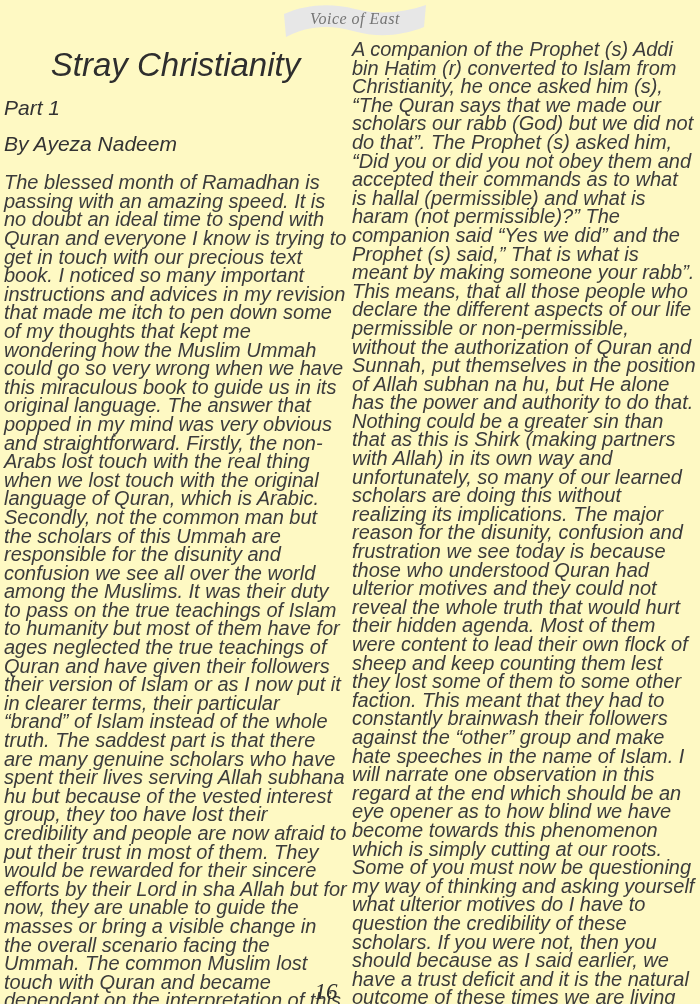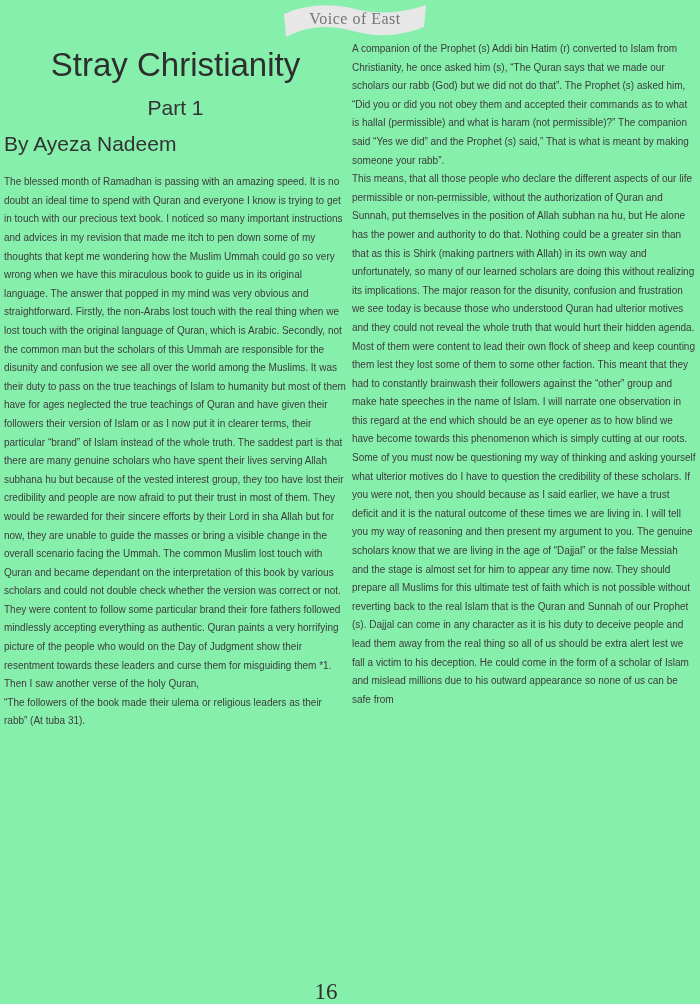--- a/index.html
+++ b/index.html
@@ -1,22 +1,23 @@
 <!DOCTYPE html>
 <html><head>
 <meta charset="utf-8">
 <style>
   html,body { margin:0; padding:0; }
   body { background:#ffffff; font-family:"Liberation Sans", sans-serif; }
 
   .page {
     position:relative;
     width:700px; height:1004px;
-    background:#86efac;
+    background:#fef9c3;
     overflow:hidden;
+    font-style:italic;
   }
 
   
   .ribbon { position:absolute; left:281px; top:1px; width:148px; height:40px; }
   .ribbon svg { position:absolute; left:0; top:0; }
   .ribbon-text {
     position:absolute; left:0; top:9px; width:100%;
     text-align:center;
     font-family:"Liberation Serif", serif;
     font-size:16px; color:#757575; letter-spacing:0.5px;
@@ -28,31 +29,31 @@
   .col-right { left:352px; top:40px; width:344px; }
 
   .article-title {
     margin:4px 0 12px 0;
     font-size:33px; font-weight:400; color:#2e2e2e;
     text-align:center; line-height:1.15;
   }
   .article-part {
     margin:0 0 12px 0;
     font-size:21px; font-weight:400; color:#333333;
-    text-align:center; line-height:1.15;
+    line-height:1.15;
   }
   .article-byline {
     margin:0 0 17px 0;
     font-size:21px; font-weight:400; color:#333333;
     text-align:left; line-height:1.15;
   }
 
   .body-text p {
     margin:0; padding:0;
-    font-size:10px; line-height:18.6px;
+    font-size:20px; line-height:18.6px;
     color:#3c3c3c; text-align:left;
   }
 
   
   .pagenum {
     position:absolute; top:979px; left:0; width:652px;
     text-align:center;
     font-family:"Liberation Serif", serif;
     font-size:23px; color:#2f2f2f;
   }

